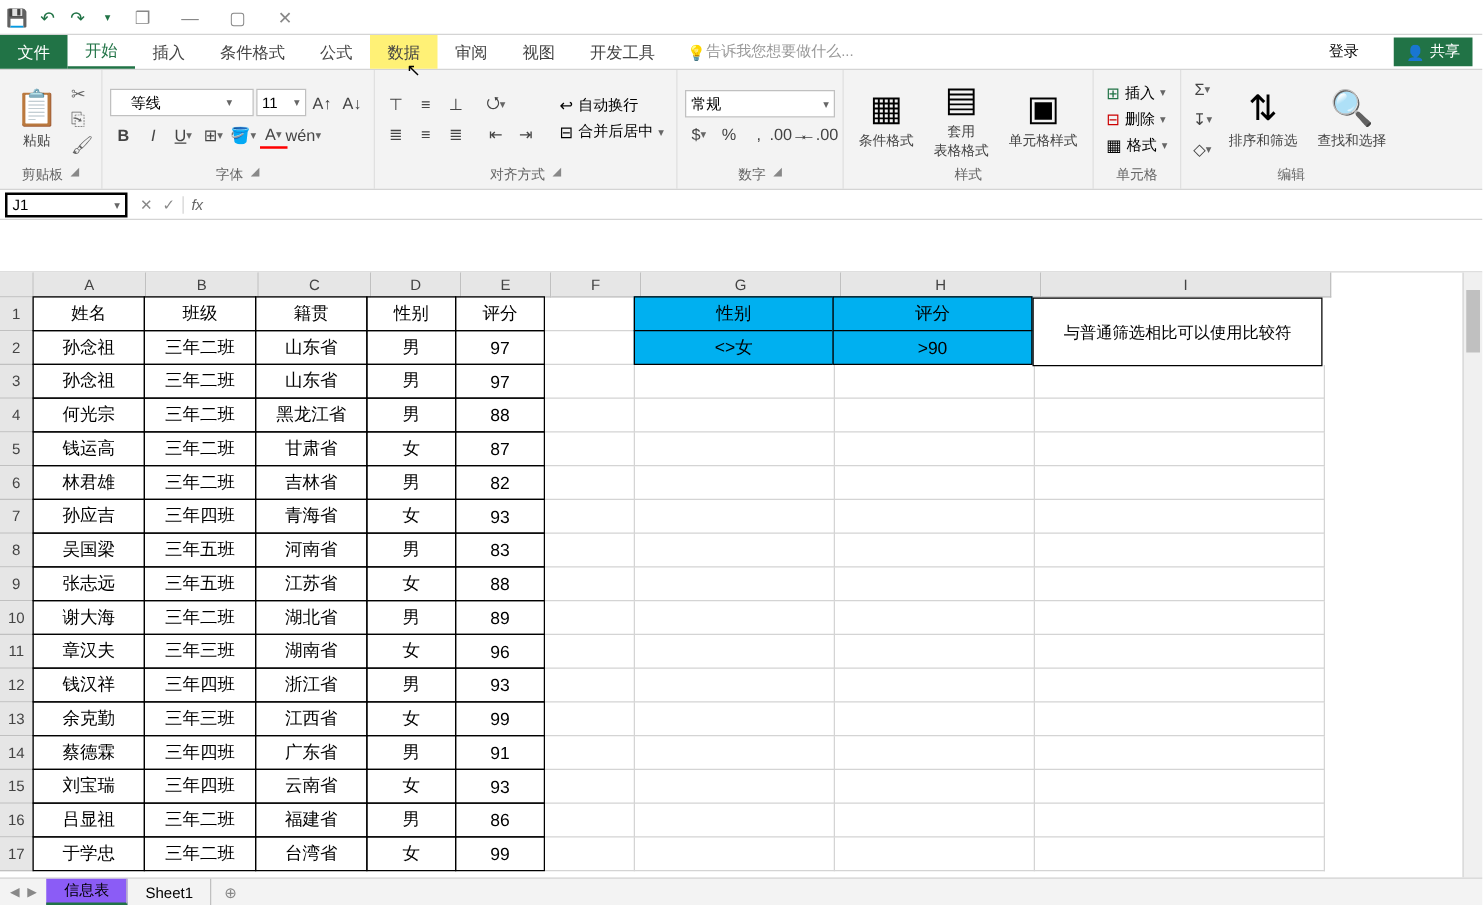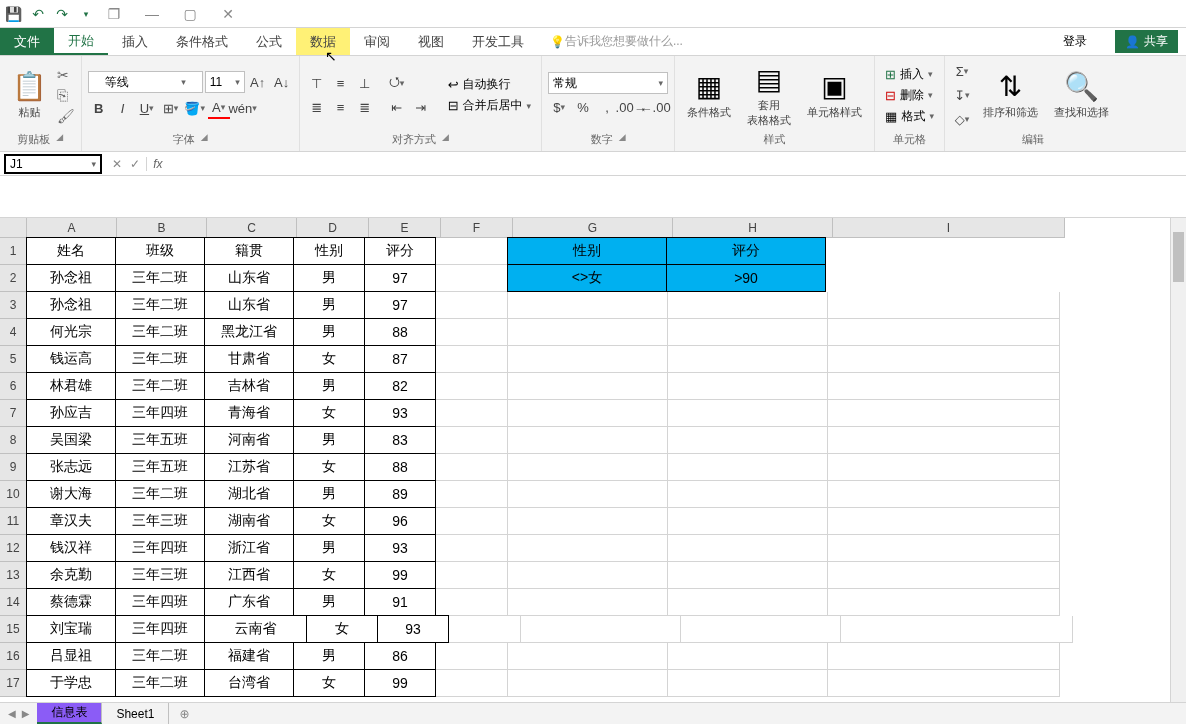--- a/index.html
+++ b/index.html
@@ -360,20 +360,21 @@
     <div class="cells" id="cells">
         <div class="cell-row">
           <div class="cell bordered" style="width: 90px;">姓名</div>
           <div class="cell bordered" style="width: 90px;">班级</div>
           <div class="cell bordered" style="width: 90px;">籍贯</div>
           <div class="cell bordered" style="width: 72px;">性别</div>
           <div class="cell bordered" style="width: 72px;">评分</div>
           <div class="cell" style="width: 72px;"></div>
           <div class="cell bordered highlight-blue" style="width: 160px;">性别</div>
           <div class="cell bordered highlight-blue" style="width: 160px;">评分</div>
+          <div class="cell merged-note" style="width: 232px; height: 55px; position: relative; z-index: 1;">与普通筛选相比可以使用比较符</div>
         </div>
         <div class="cell-row">
           <div class="cell bordered" style="width: 90px;">孙念祖</div>
           <div class="cell bordered" style="width: 90px;">三年二班</div>
           <div class="cell bordered" style="width: 90px;">山东省</div>
           <div class="cell bordered" style="width: 72px;">男</div>
           <div class="cell bordered" style="width: 72px;">97</div>
           <div class="cell" style="width: 72px;"></div>
           <div class="cell bordered highlight-blue" style="width: 160px;">&lt;&gt;女</div>
           <div class="cell bordered highlight-blue" style="width: 160px;">&gt;90</div>
@@ -506,21 +507,21 @@
           <div class="cell bordered" style="width: 72px;">男</div>
           <div class="cell bordered" style="width: 72px;">91</div>
           <div class="cell" style="width: 72px;"></div>
           <div class="cell" style="width: 160px;"></div>
           <div class="cell" style="width: 160px;"></div>
           <div class="cell" style="width: 232px;"></div>
         </div>
         <div class="cell-row">
           <div class="cell bordered" style="width: 90px;">刘宝瑞</div>
           <div class="cell bordered" style="width: 90px;">三年四班</div>
-          <div class="cell bordered" style="width: 103px;">云南省</div>
+          <div class="cell bordered" style="width: 90px;">云南省</div>
           <div class="cell bordered" style="width: 72px;">女</div>
           <div class="cell bordered" style="width: 72px;">93</div>
           <div class="cell" style="width: 72px;"></div>
           <div class="cell" style="width: 160px;"></div>
           <div class="cell" style="width: 160px;"></div>
           <div class="cell" style="width: 232px;"></div>
         </div>
         <div class="cell-row">
           <div class="cell bordered" style="width: 90px;">吕显祖</div>
           <div class="cell bordered" style="width: 90px;">三年二班</div>

